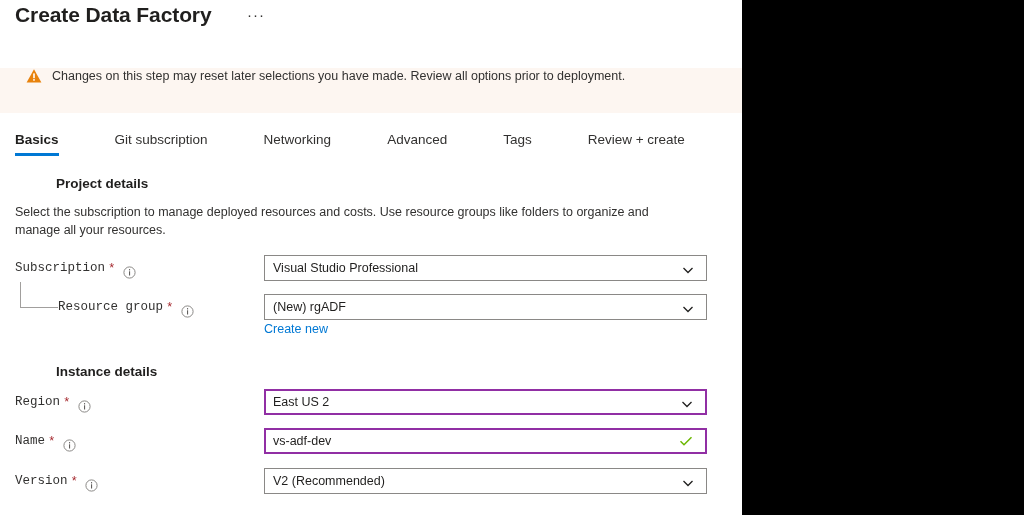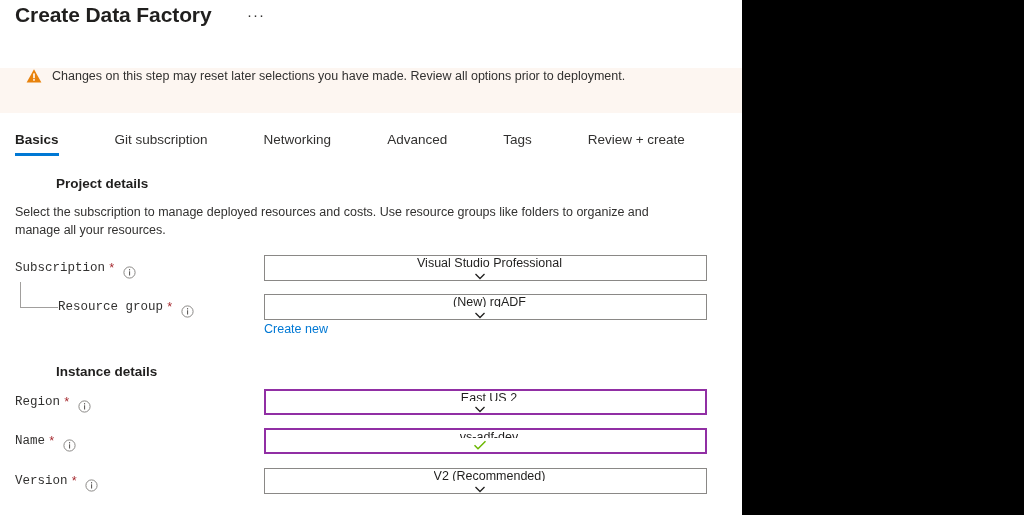--- a/index.html
+++ b/index.html
@@ -188,21 +188,20 @@
     position: absolute;
     left: 264px;
     top: 0;
     width: 443px;
     height: 26px;
     background: #ffffff;
     border: 1px solid #8a8886;
     display: flex;
     align-items: center;
     cursor: pointer;
-    flex-direction: column;
   }
   .control.focused { border: 2px solid #8a2be2; border-color: #912fa4; }
   .control-value {
     margin-left: 8px;
     font-size: 12.5px;
     color: #201f1e;
     white-space: nowrap;
     overflow: hidden;
     text-overflow: ellipsis;
     flex: 1;

